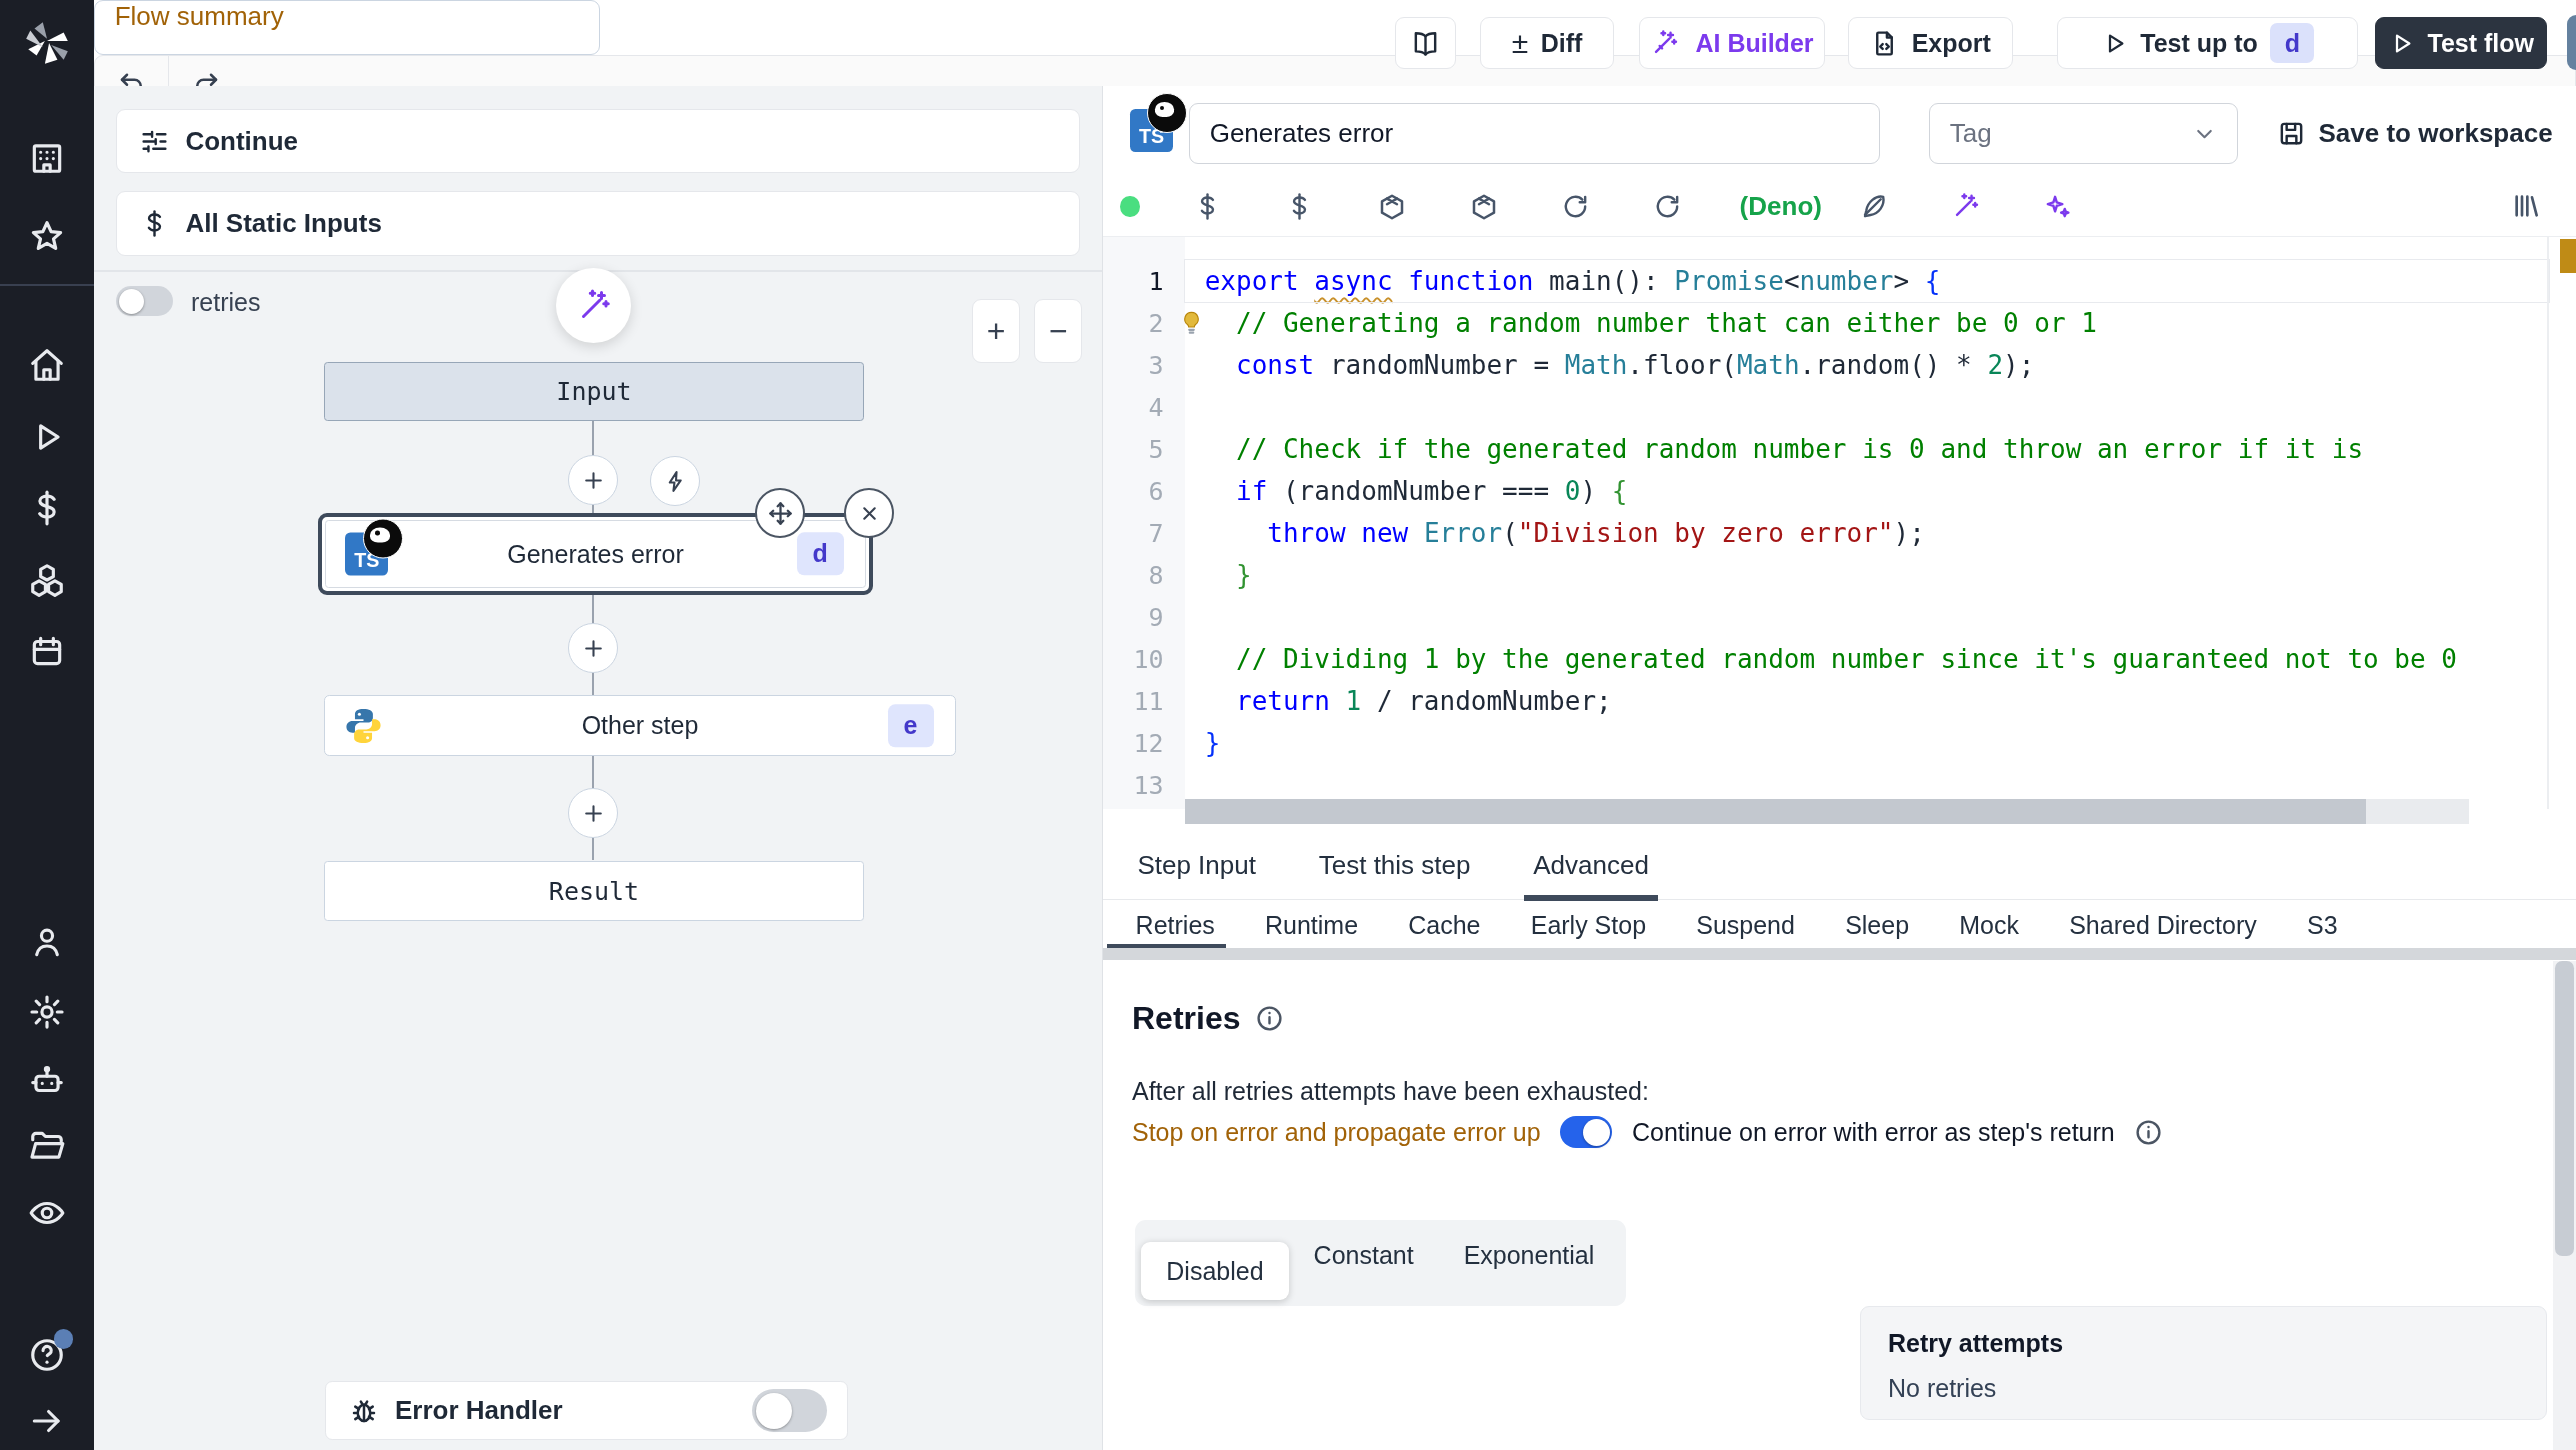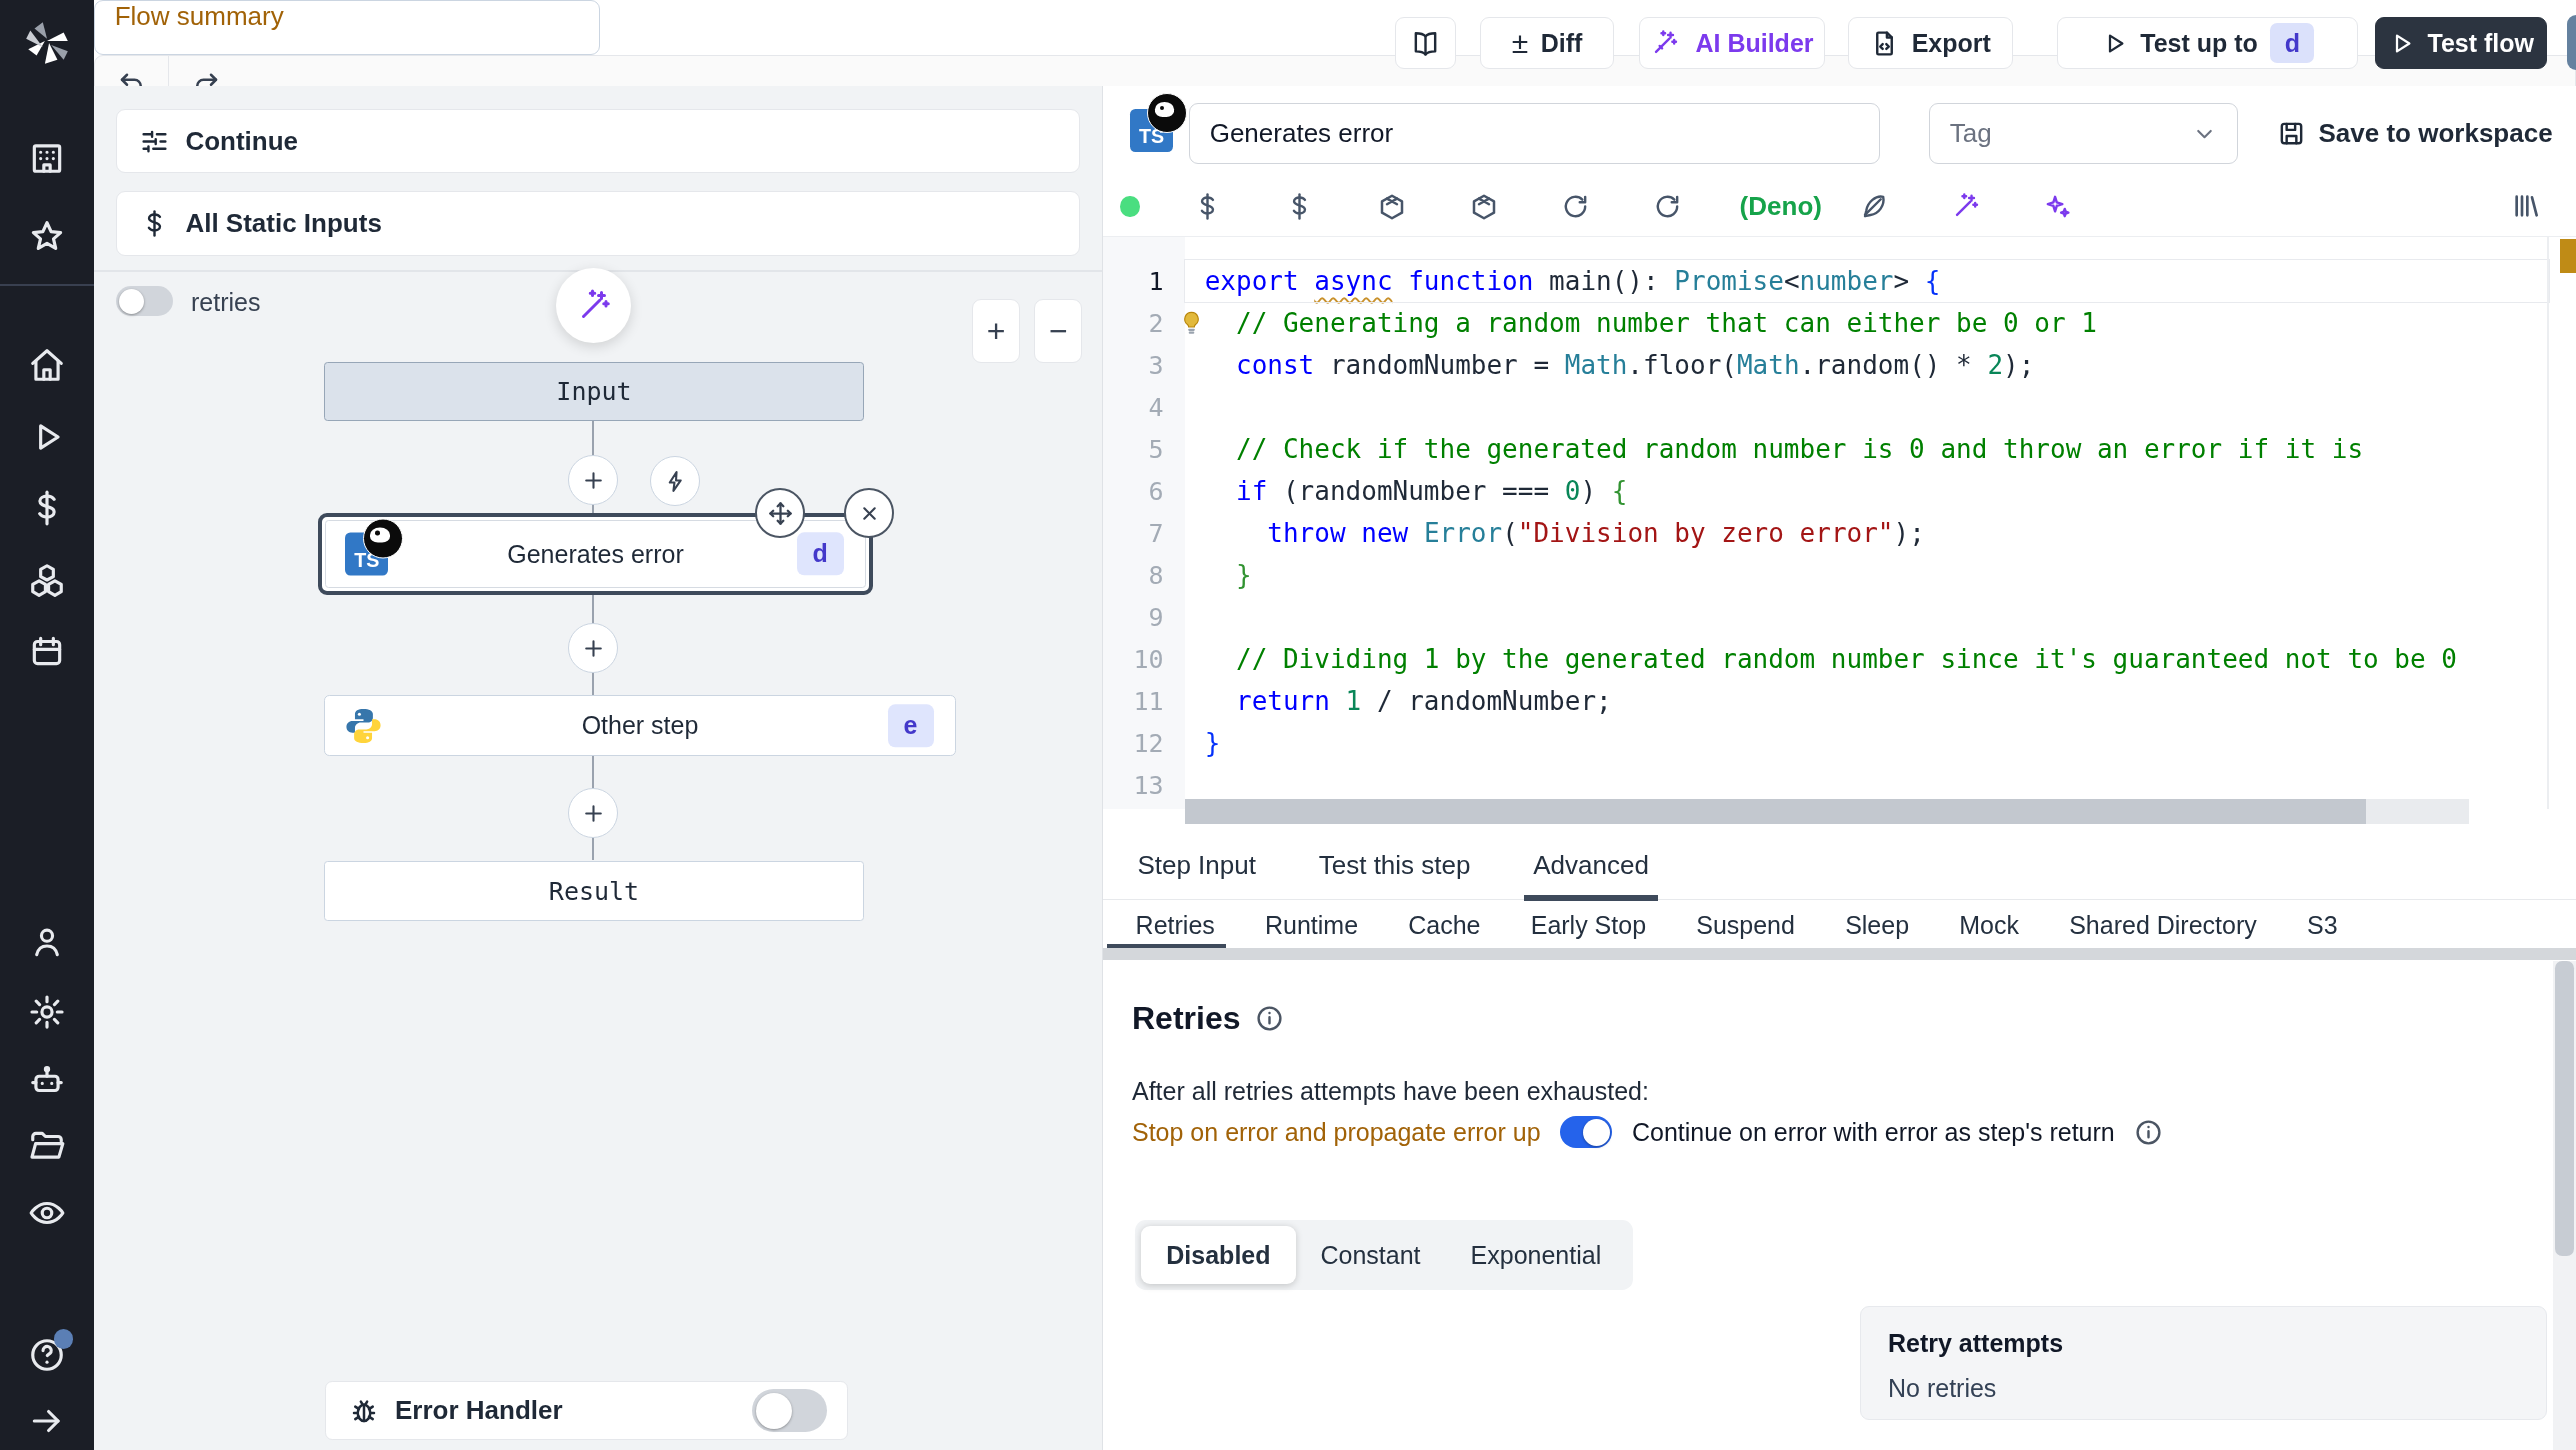--- a/index.html
+++ b/index.html
@@ -105,21 +105,21 @@
 
   
   #retries-title{position:absolute;left:29px;top:914px;display:flex;align-items:center;gap:14.3px;font-size:32px;font-weight:700;color:#111827;}
   .info-ic{width:29px;height:29px;color:#4b5563;}
   #exhausted{position:absolute;left:29px;top:991px;font-size:25px;color:#1f2937;}
   #toggle-row{position:absolute;left:29px;top:1030px;display:flex;align-items:center;gap:19.7px;}
   #stop-label{font-size:25px;color:#a16207;}
   #continue-label{font-size:25px;color:#111827;}
   #seg{position:absolute;left:32px;top:1134px;display:inline-flex;background:#f1f3f5;border-radius:10.7px;padding:6.3px;}
   .seg-item{font-size:25px;color:#24303f;padding:14.3px 25px;border-radius:9px;}
-  .seg-item.active{background:#fff;font-weight:700;box-shadow:0 1.8px 7.2px rgba(0,0,0,.18);}
+  .seg-item.active{background:#fff;font-weight:400;box-shadow:0 1.8px 7.2px rgba(0,0,0,.18);margin-top:16px;}
   #retrybox{position:absolute;left:757px;top:1220px;width:687px;height:114px;background:#f4f5f7;border:0.9px solid #e7e9ed;border-radius:9px;
             padding:21.5px 27px;box-sizing:border-box;}
   #retrybox .rb-title{font-size:25px;font-weight:700;color:#111827;margin-bottom:16px;}
   #retrybox .rb-val{font-size:25px;color:#334155;}
   #vscroll{position:absolute;right:0;top:875px;width:23px;height:490px;background:#f1f2f4;}
   #vscroll .thumb{position:absolute;left:1.8px;top:0;width:19.7px;height:295px;background:#c7ccd3;border-radius:7.2px;}
 
   .py-ico{width:41px;height:41px;}
 </style>
 </head>

